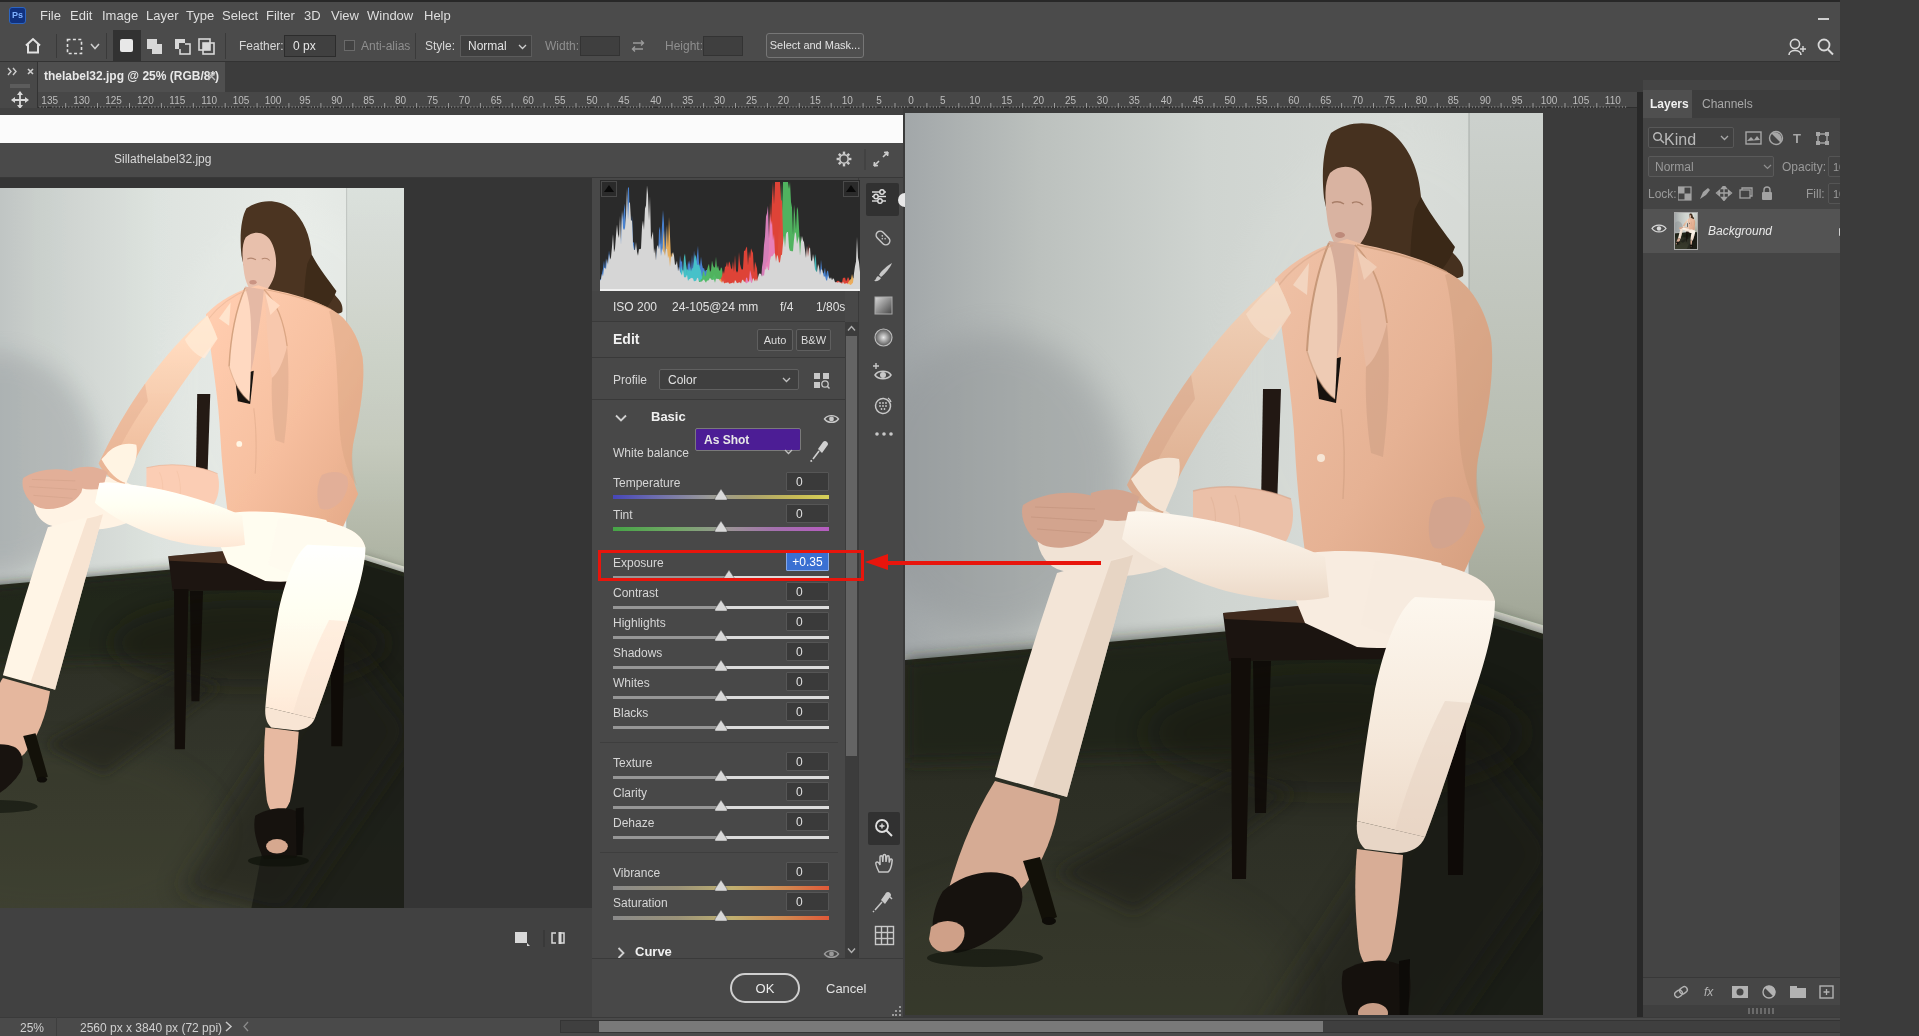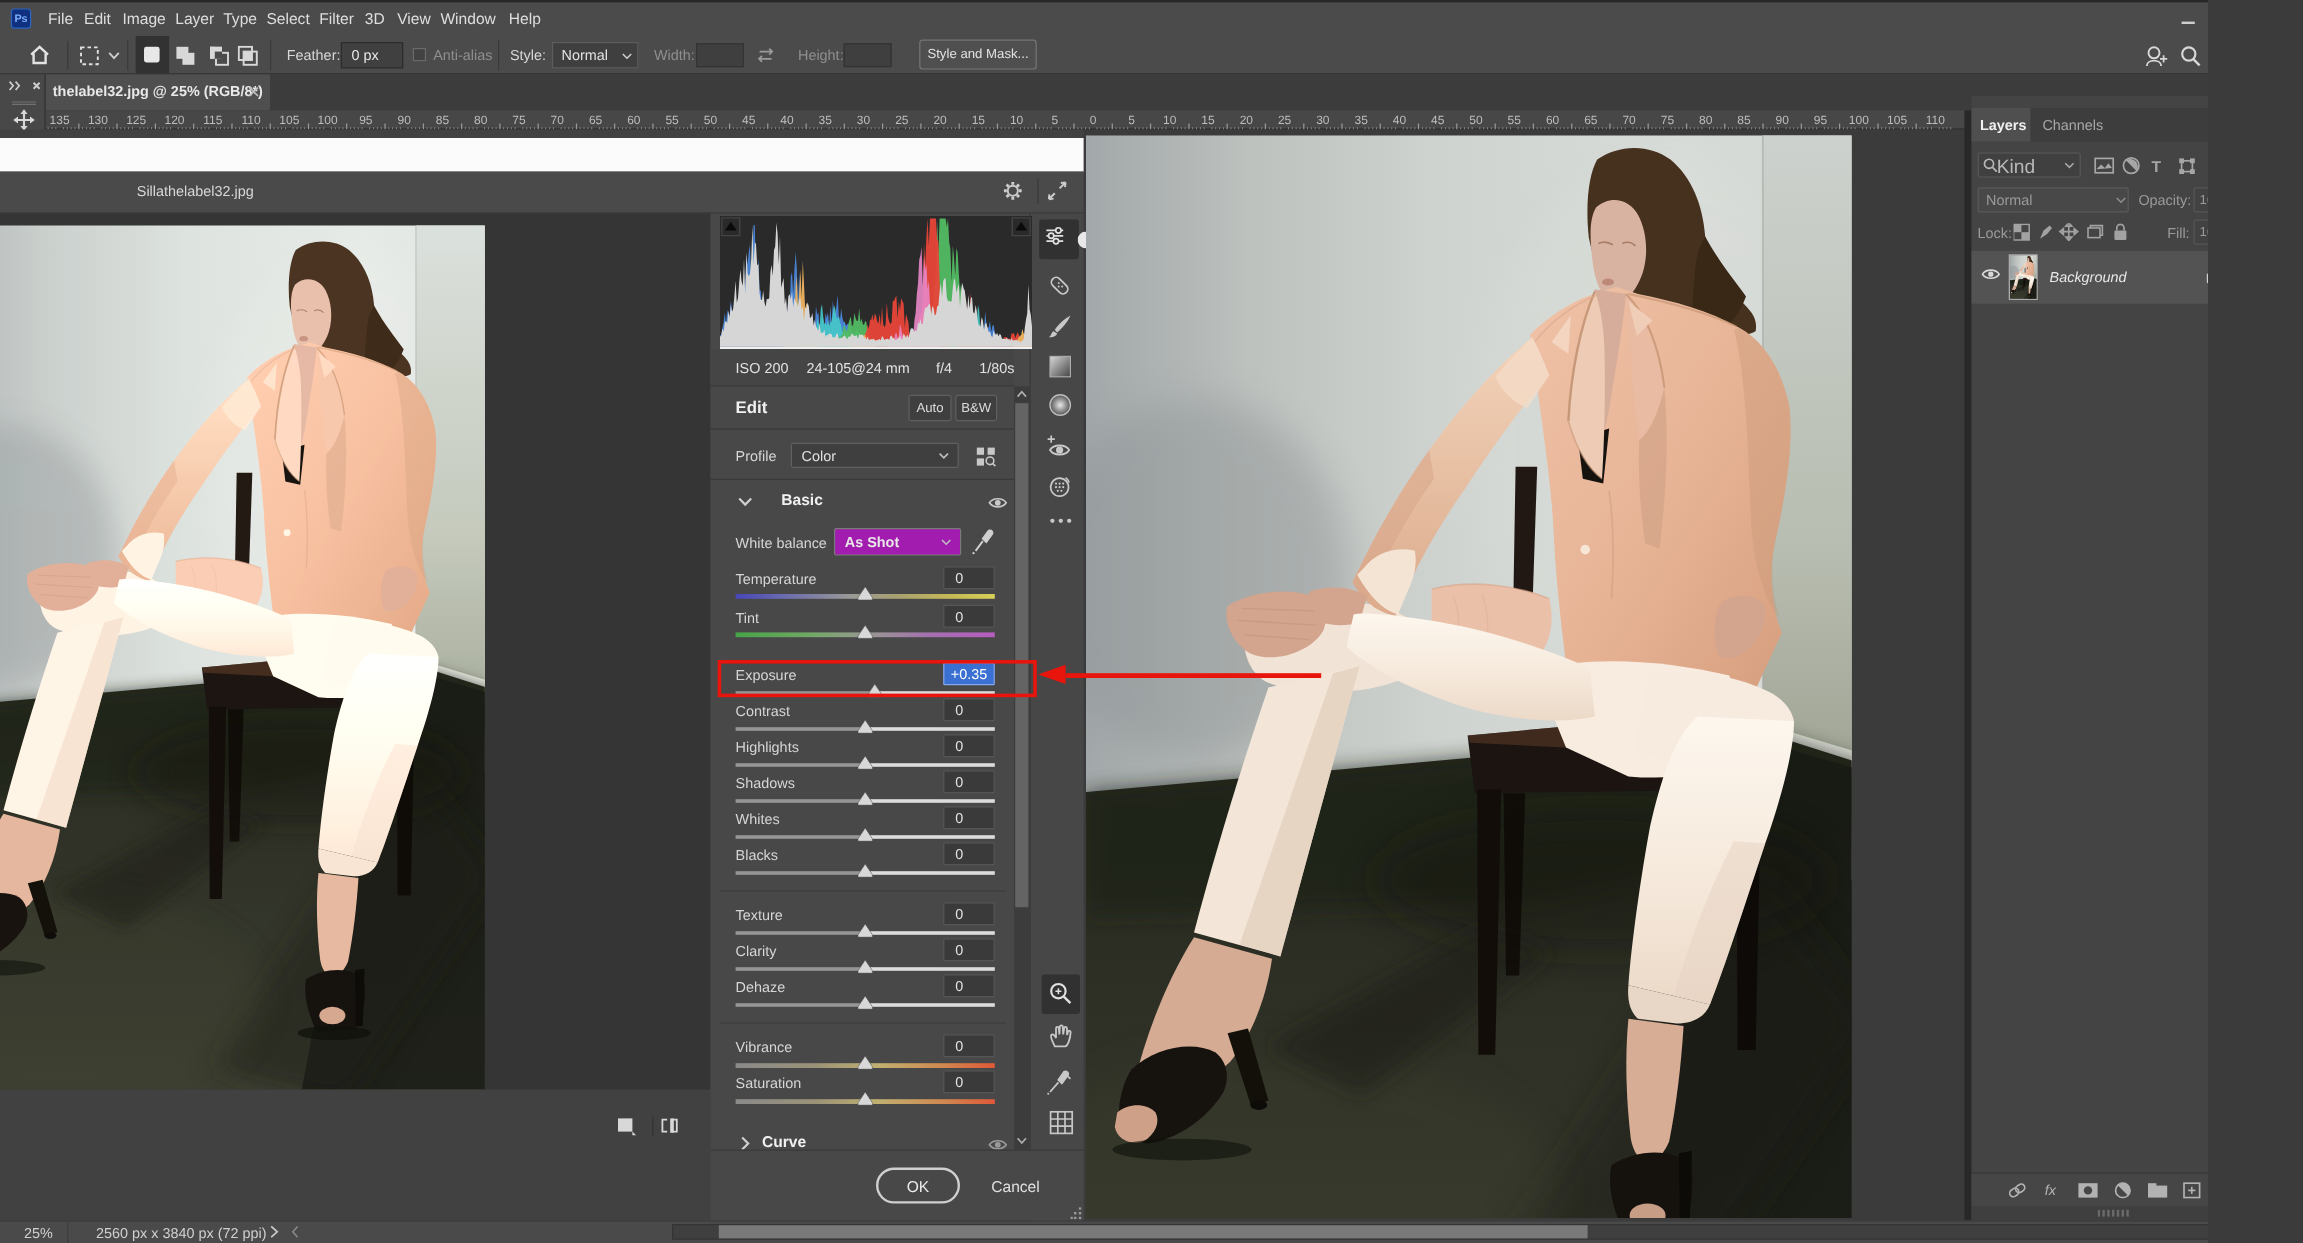--- a/index.html
+++ b/index.html
@@ -205,21 +205,21 @@
 <svg class="abs" style="left:518px;top:44px" width="9" height="6" viewBox="0 0 9 6">
       <path d="M1,1 L4.5,4.5 L8,1" stroke="#cfcfcf" stroke-width="1.3" fill="none"></path>
     </svg>
 <div style="position:absolute;left:545px;top:39px;font-size:12px;color:#8f8f8f;font-weight:normal;white-space:nowrap;">Width:</div>
 <div style="position:absolute;left:580px;top:36px;width:40px;height:20px;background:#3f3f3f;border:1px solid #333;"></div>
 <svg class="abs" style="left:630px;top:39px" width="16" height="14" viewBox="0 0 16 14">
 <path d="M3,4 H13 M11,1.5 L13.5,4 L11,6.5 M13,10 H3 M5,7.5 L2.5,10 L5,12.5" stroke="#9a9a9a" stroke-width="1.4" fill="none"></path>
     </svg>
 <div style="position:absolute;left:665px;top:39px;font-size:12px;color:#8f8f8f;font-weight:normal;white-space:nowrap;">Height:</div>
 <div style="position:absolute;left:703px;top:36px;width:40px;height:20px;background:#3f3f3f;border:1px solid #333;"></div>
-<div style="position:absolute;left:766px;top:33px;width:98px;height:25px;background:#4f4f4f;border:1px solid #767676;border-radius:3px;color:#e2e2e2;font-size:11px;text-align:center;padding-top:5px;white-space:nowrap;">Style and Mask...</div>
+<div style="position:absolute;left:766px;top:33px;width:98px;height:25px;background:#4f4f4f;border:1px solid #767676;border-radius:3px;color:#e2e2e2;font-size:11px;text-align:center;padding-top:5px;white-space:nowrap;">Select and Mask...</div>
 <svg class="abs" style="left:1786px;top:36px" width="125" height="22" viewBox="0 0 125 22">
 <circle cx="9" cy="8" r="4.6" fill="none" stroke="#d8d8d8" stroke-width="1.6"></circle>
 <path d="M3,19 C3,13 15,13 15,19" fill="none" stroke="#d8d8d8" stroke-width="1.6"></path>
 <path d="M14,13 h6 M17,10 v6" stroke="#d8d8d8" stroke-width="1.4"></path>
 <circle cx="38" cy="9" r="5.5" fill="none" stroke="#d8d8d8" stroke-width="1.8"></circle>
 <path d="M42,13.5 L47,18.5" stroke="#d8d8d8" stroke-width="2"></path>
 <rect x="60" y="4" width="17" height="13" fill="none" stroke="#d8d8d8" stroke-width="1.6"></rect>
 <rect x="60" y="4" width="6" height="13" fill="#d8d8d8"></rect>
 <path d="M82,9 l3,3.5 3,-3.5" stroke="#c0c0c0" stroke-width="1.4" fill="none"></path>
 <rect x="97" y="8" width="14" height="10" fill="none" stroke="#d8d8d8" stroke-width="1.6"></rect>
@@ -996,21 +996,21 @@
 <div style="position:absolute;left:592px;top:399px;width:253px;height:1px;background:#393939;"></div>
 <svg class="abs" style="left:615px;top:414px" width="12" height="8" viewBox="0 0 12 8">
       <path d="M1,1.5 L6,6.5 L11,1.5" stroke="#d0d0d0" stroke-width="1.8" fill="none"></path>
     </svg>
 <div style="position:absolute;left:635px;top:409px;font-size:13px;color:#f0f0f0;font-weight:bold;white-space:nowrap;padding-left:16px;">Basic</div>
 <svg class="abs" style="left:823px;top:413px" width="17" height="12" viewBox="0 0 17 12">
 <path d="M1.5,6 C4.5,1.5 12.5,1.5 15.5,6 C12.5,10.5 4.5,10.5 1.5,6 Z" fill="none" stroke="#c8c8c8" stroke-width="1.4"></path>
 <circle cx="8.5" cy="6" r="2.4" fill="#c8c8c8"></circle>
     </svg>
 <div style="position:absolute;left:613px;top:446px;font-size:12px;color:#d6d6d6;font-weight:normal;white-space:nowrap;">White balance</div>
-<div style="position:absolute;left:695px;top:440px;width:106px;height:23px;background:#a21caf;border:1px solid #7a7a7a;border-radius:2px;color:#e8e8e8;font-size:12px;font-weight:bold;padding:4px 0 0 8px;">As Shot</div>
+<div style="position:absolute;left:695px;top:428px;width:106px;height:23px;background:#4c1d95;border:1px solid #7a7a7a;border-radius:2px;color:#e8e8e8;font-size:12px;font-weight:bold;padding:4px 0 0 8px;">As Shot</div>
 <svg class="abs" style="left:784px;top:449px" width="9" height="6" viewBox="0 0 9 6">
       <path d="M1,1 L4.5,4.5 L8,1" stroke="#c0c0c0" stroke-width="1.3" fill="none"></path>
     </svg>
 <svg class="abs" style="left:810px;top:441px" width="18" height="21" viewBox="0 0 18 21">
 <path d="M3,18 L9,10 M2,19.5 l-1.5,1" stroke="#d0d0d0" stroke-width="1.6" fill="none"></path>
 <path d="M8,8 l4,4 5,-7 a2.8,2.8 0 0 0 -4,-4 Z" fill="#d0d0d0"></path>
     </svg>
 <div style="position:absolute;left:613px;top:476px;font-size:12px;color:#d6d6d6;font-weight:normal;white-space:nowrap;">Temperature</div>
     <div style="position:absolute;left:786px;top:472px;width:43px;height:19px;background:#3a3a3a;border:1px solid #565656;border-radius:1px;color:#e0e0e0;font-size:12px;font-weight:normal;text-align:left;padding-top:2px;padding-left:9px;">0</div>
     <div style="position:absolute;left:613px;top:495px;width:216px;height:4px;background:linear-gradient(to right,#4646b8,#6a6ab0 18%,#9a9a96 45%,#a8a070 62%,#c8bc55 85%,#d6d058);"></div>

